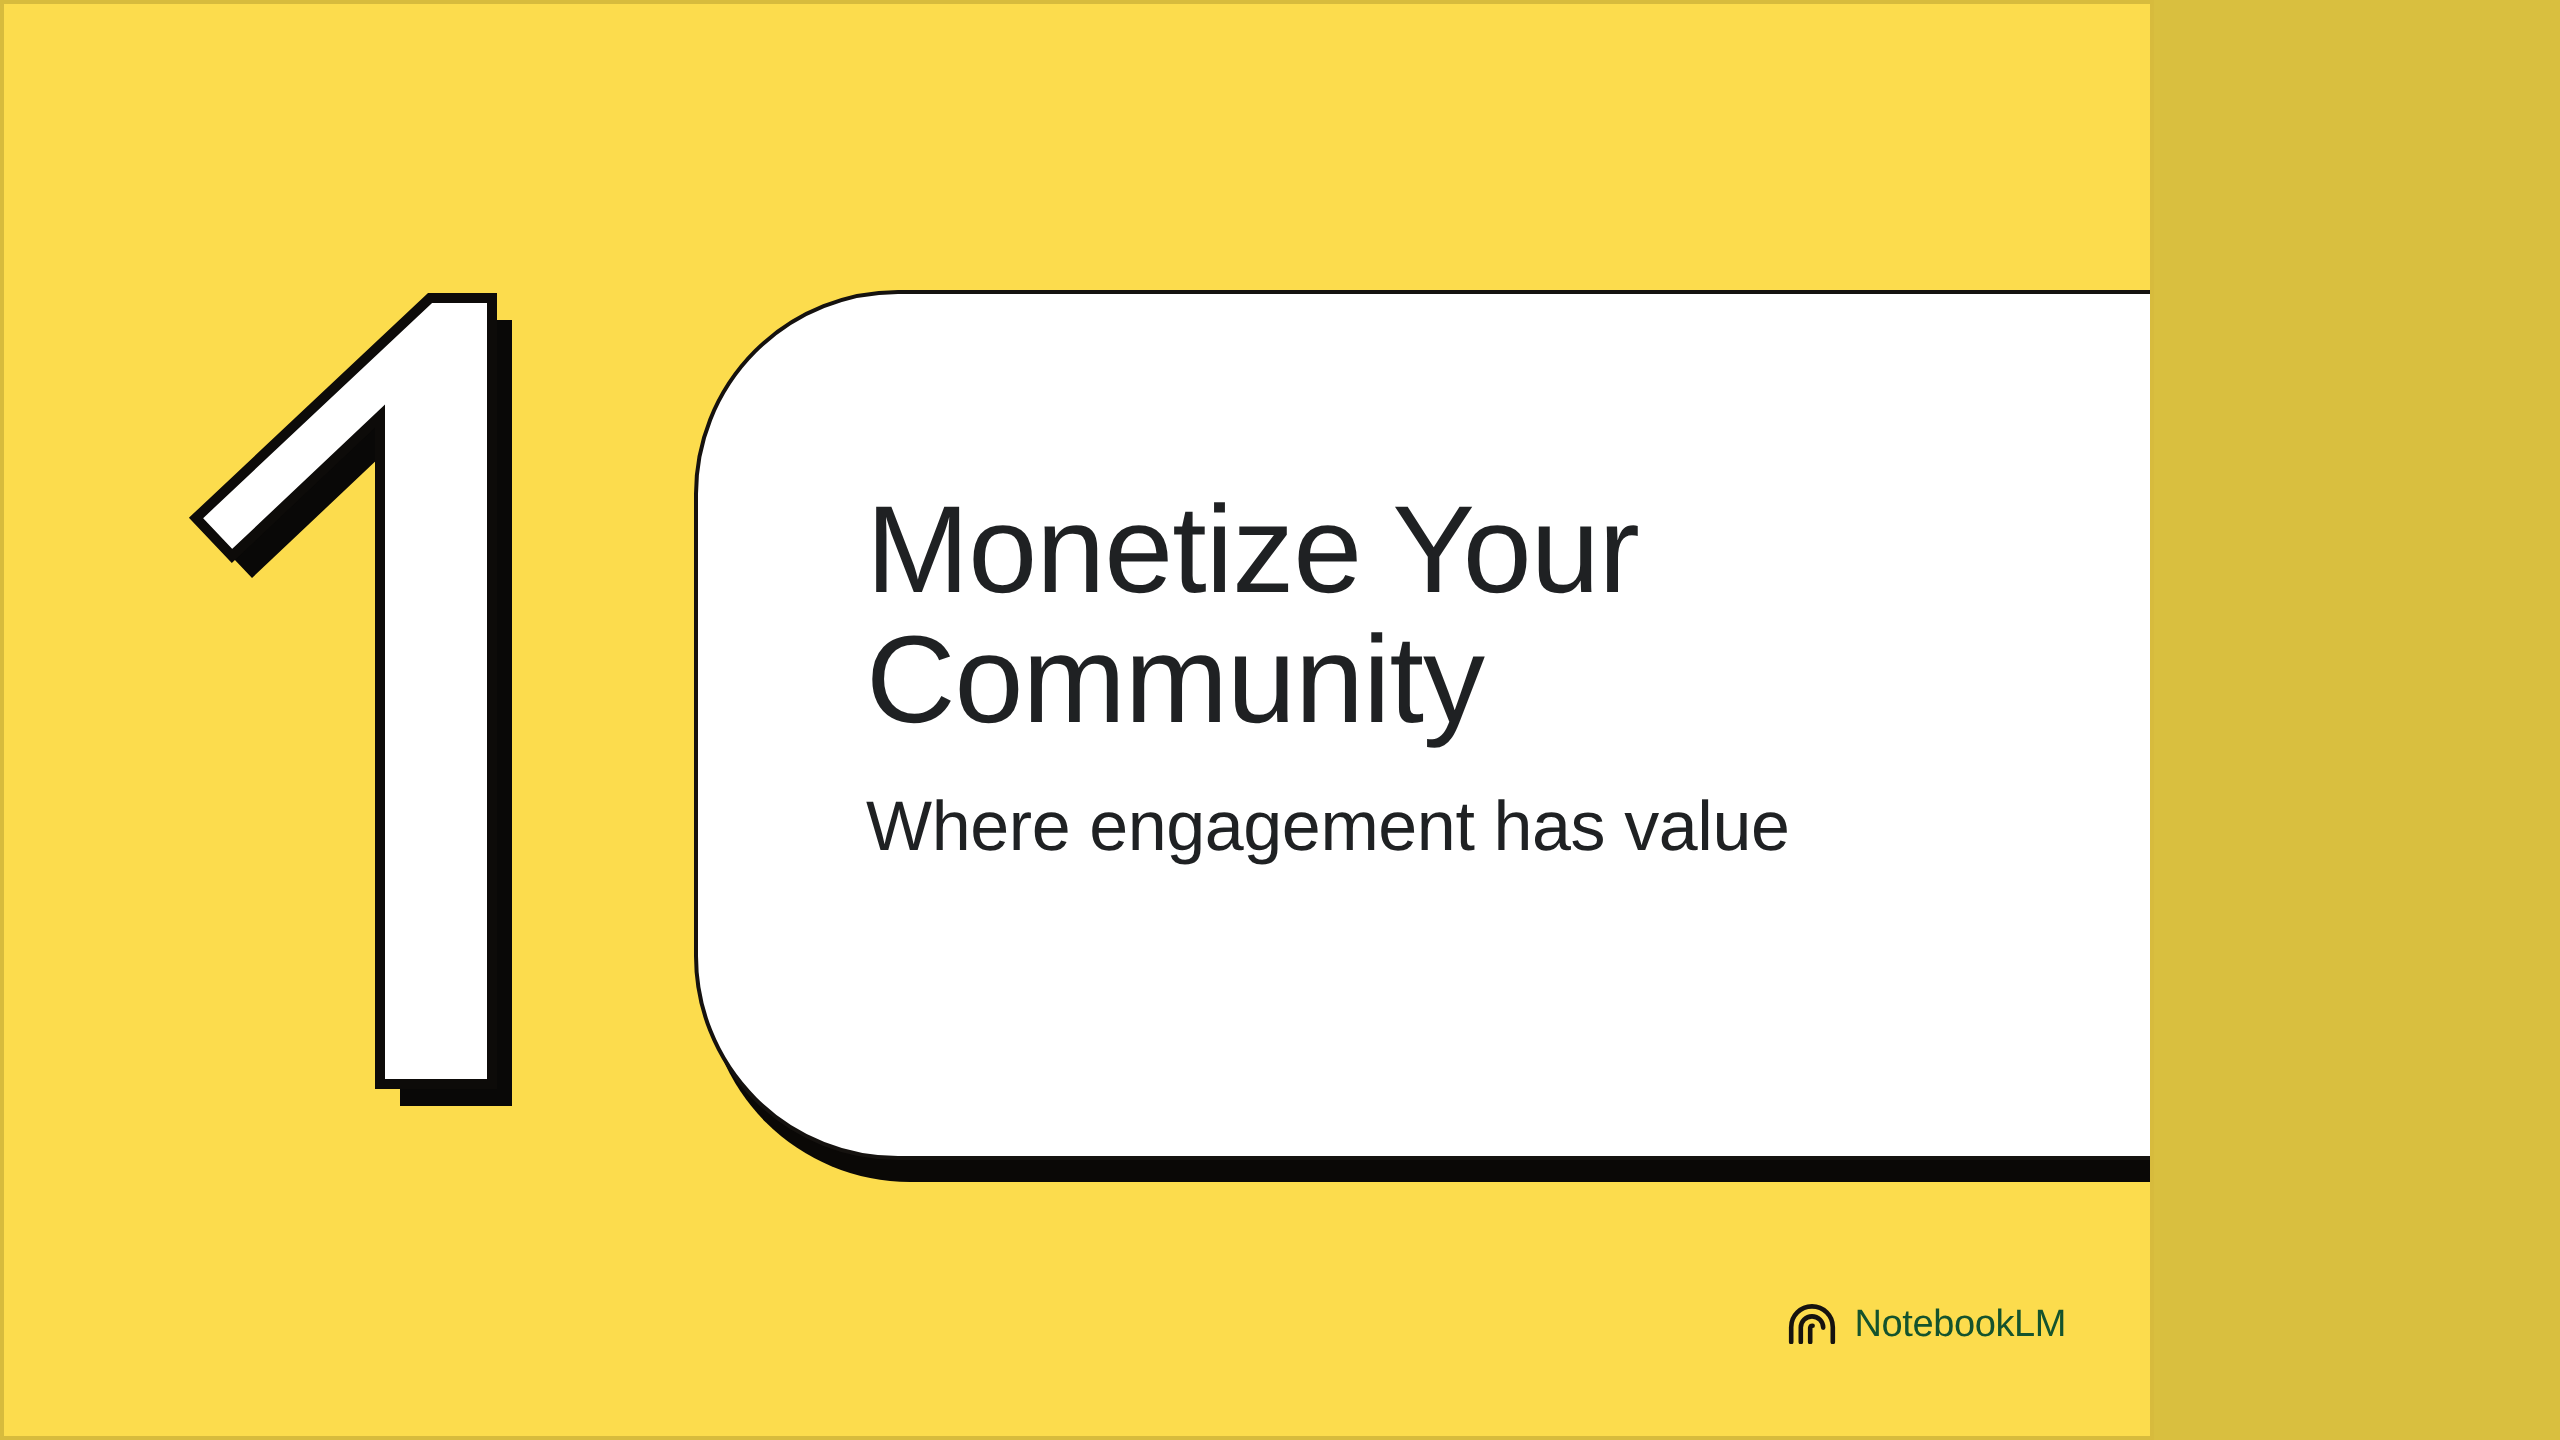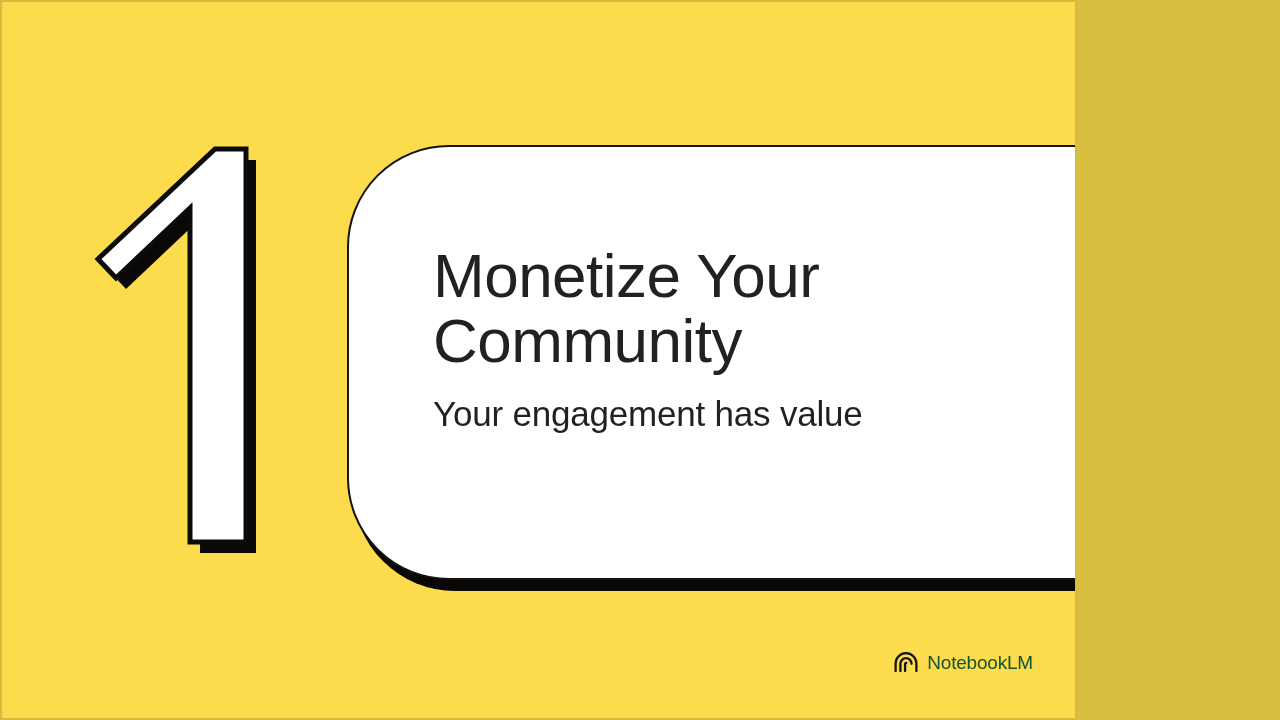--- a/index.html
+++ b/index.html
@@ -116,21 +116,21 @@
       <path d="M34 137 L151 27 L182 27 L182 420 L126 420 L126 86 L52 156 Z" transform="translate(10,11)" fill="#090807"></path>
 
       <path d="M34 137 L151 27 L182 27 L182 420 L126 420 L126 86 L52 156 Z" fill="#ffffff" stroke="#0d0b09" stroke-width="5" stroke-linejoin="miter"></path>
     </svg>
   </div>
 
   <div class="card">
     <div class="card-inner">
       <h1 class="card-title">Monetize Your
 Community</h1>
-      <p class="card-subtitle">Your engagement has value</p>
+      <p class="card-subtitle">Where engagement has value</p>
     </div>
   </div>
 
   <div class="brand">
     <svg class="brand-mark" viewBox="0 0 25 20" xmlns="http://www.w3.org/2000/svg">
       <g fill="none" stroke="#16130f" stroke-linecap="round">
         <path d="M1.6 19 L1.6 11.6 A10.4 10.4 0 0 1 12 1.2 A10.4 10.4 0 0 1 22.4 11.6 L22.4 19" stroke-width="2.3"></path>
         <path d="M6.4 19 L6.4 11.8 A5.6 5.6 0 0 1 12 6.2 A5.6 5.6 0 0 1 17.6 11.8" stroke-width="2.3"></path>
         <path d="M11.1 19 L11.1 12 A1.2 1.2 0 0 1 12.3 10.9" stroke-width="2.3"></path>
       </g>

